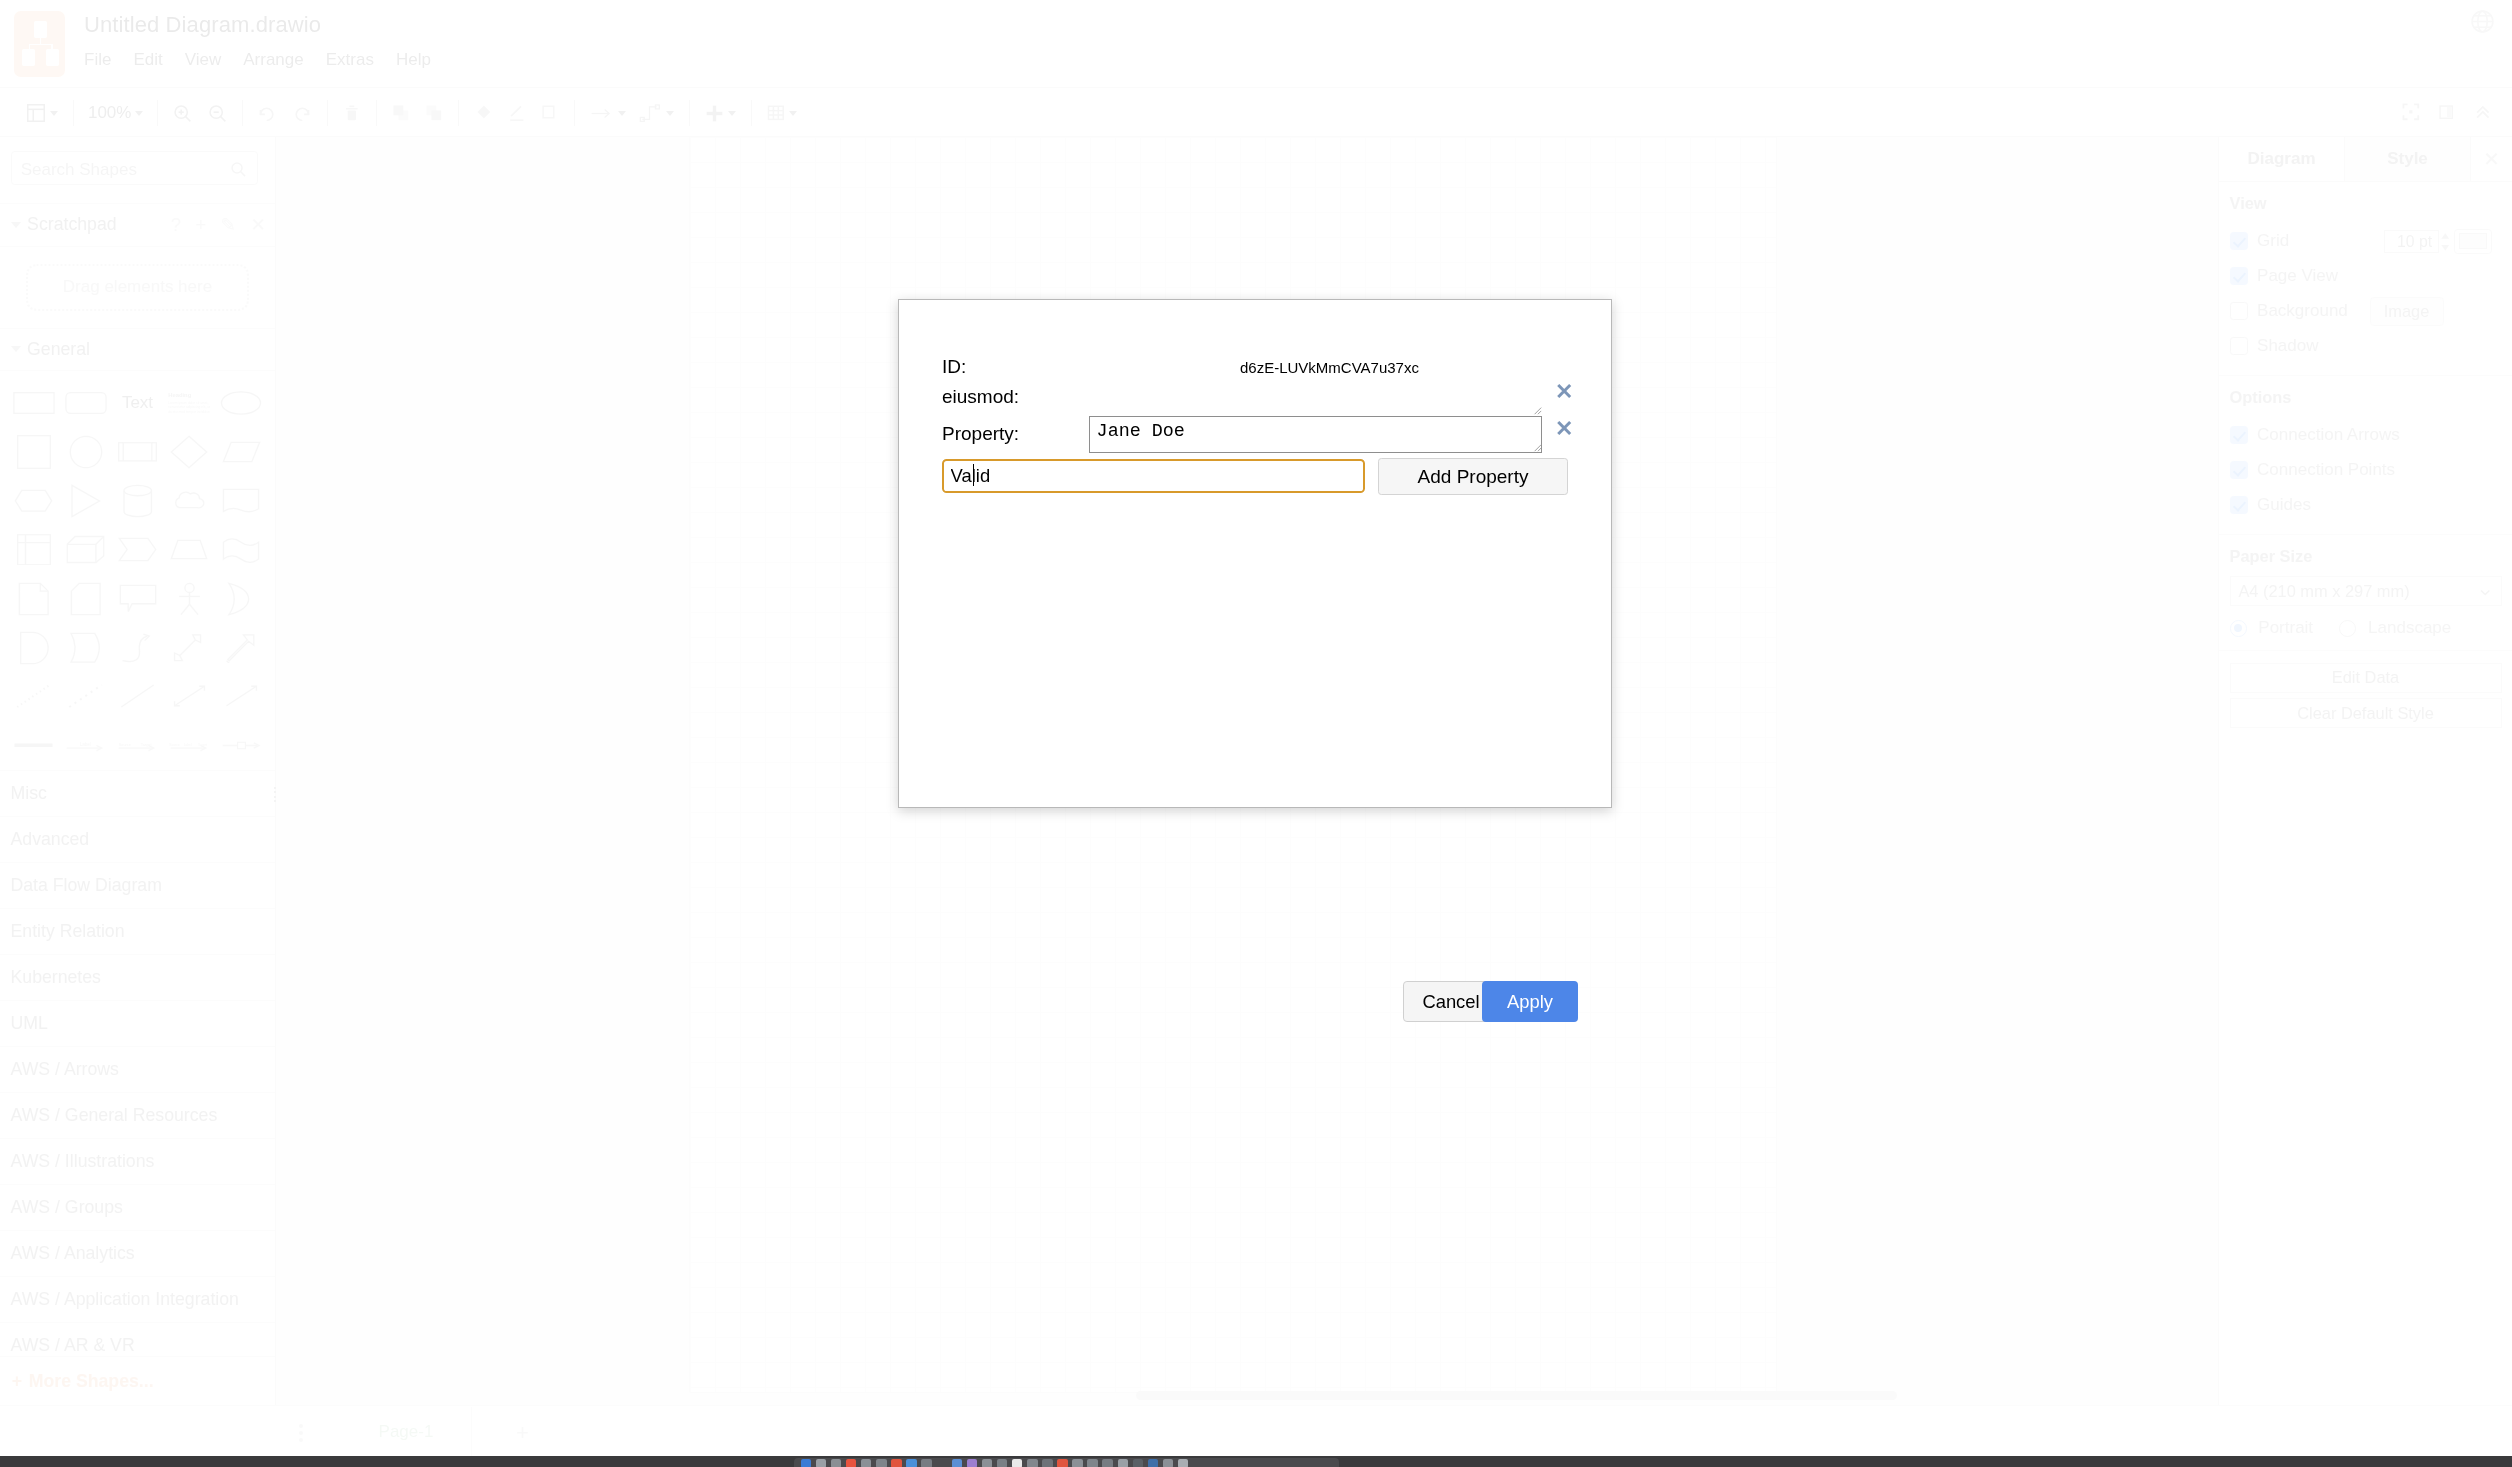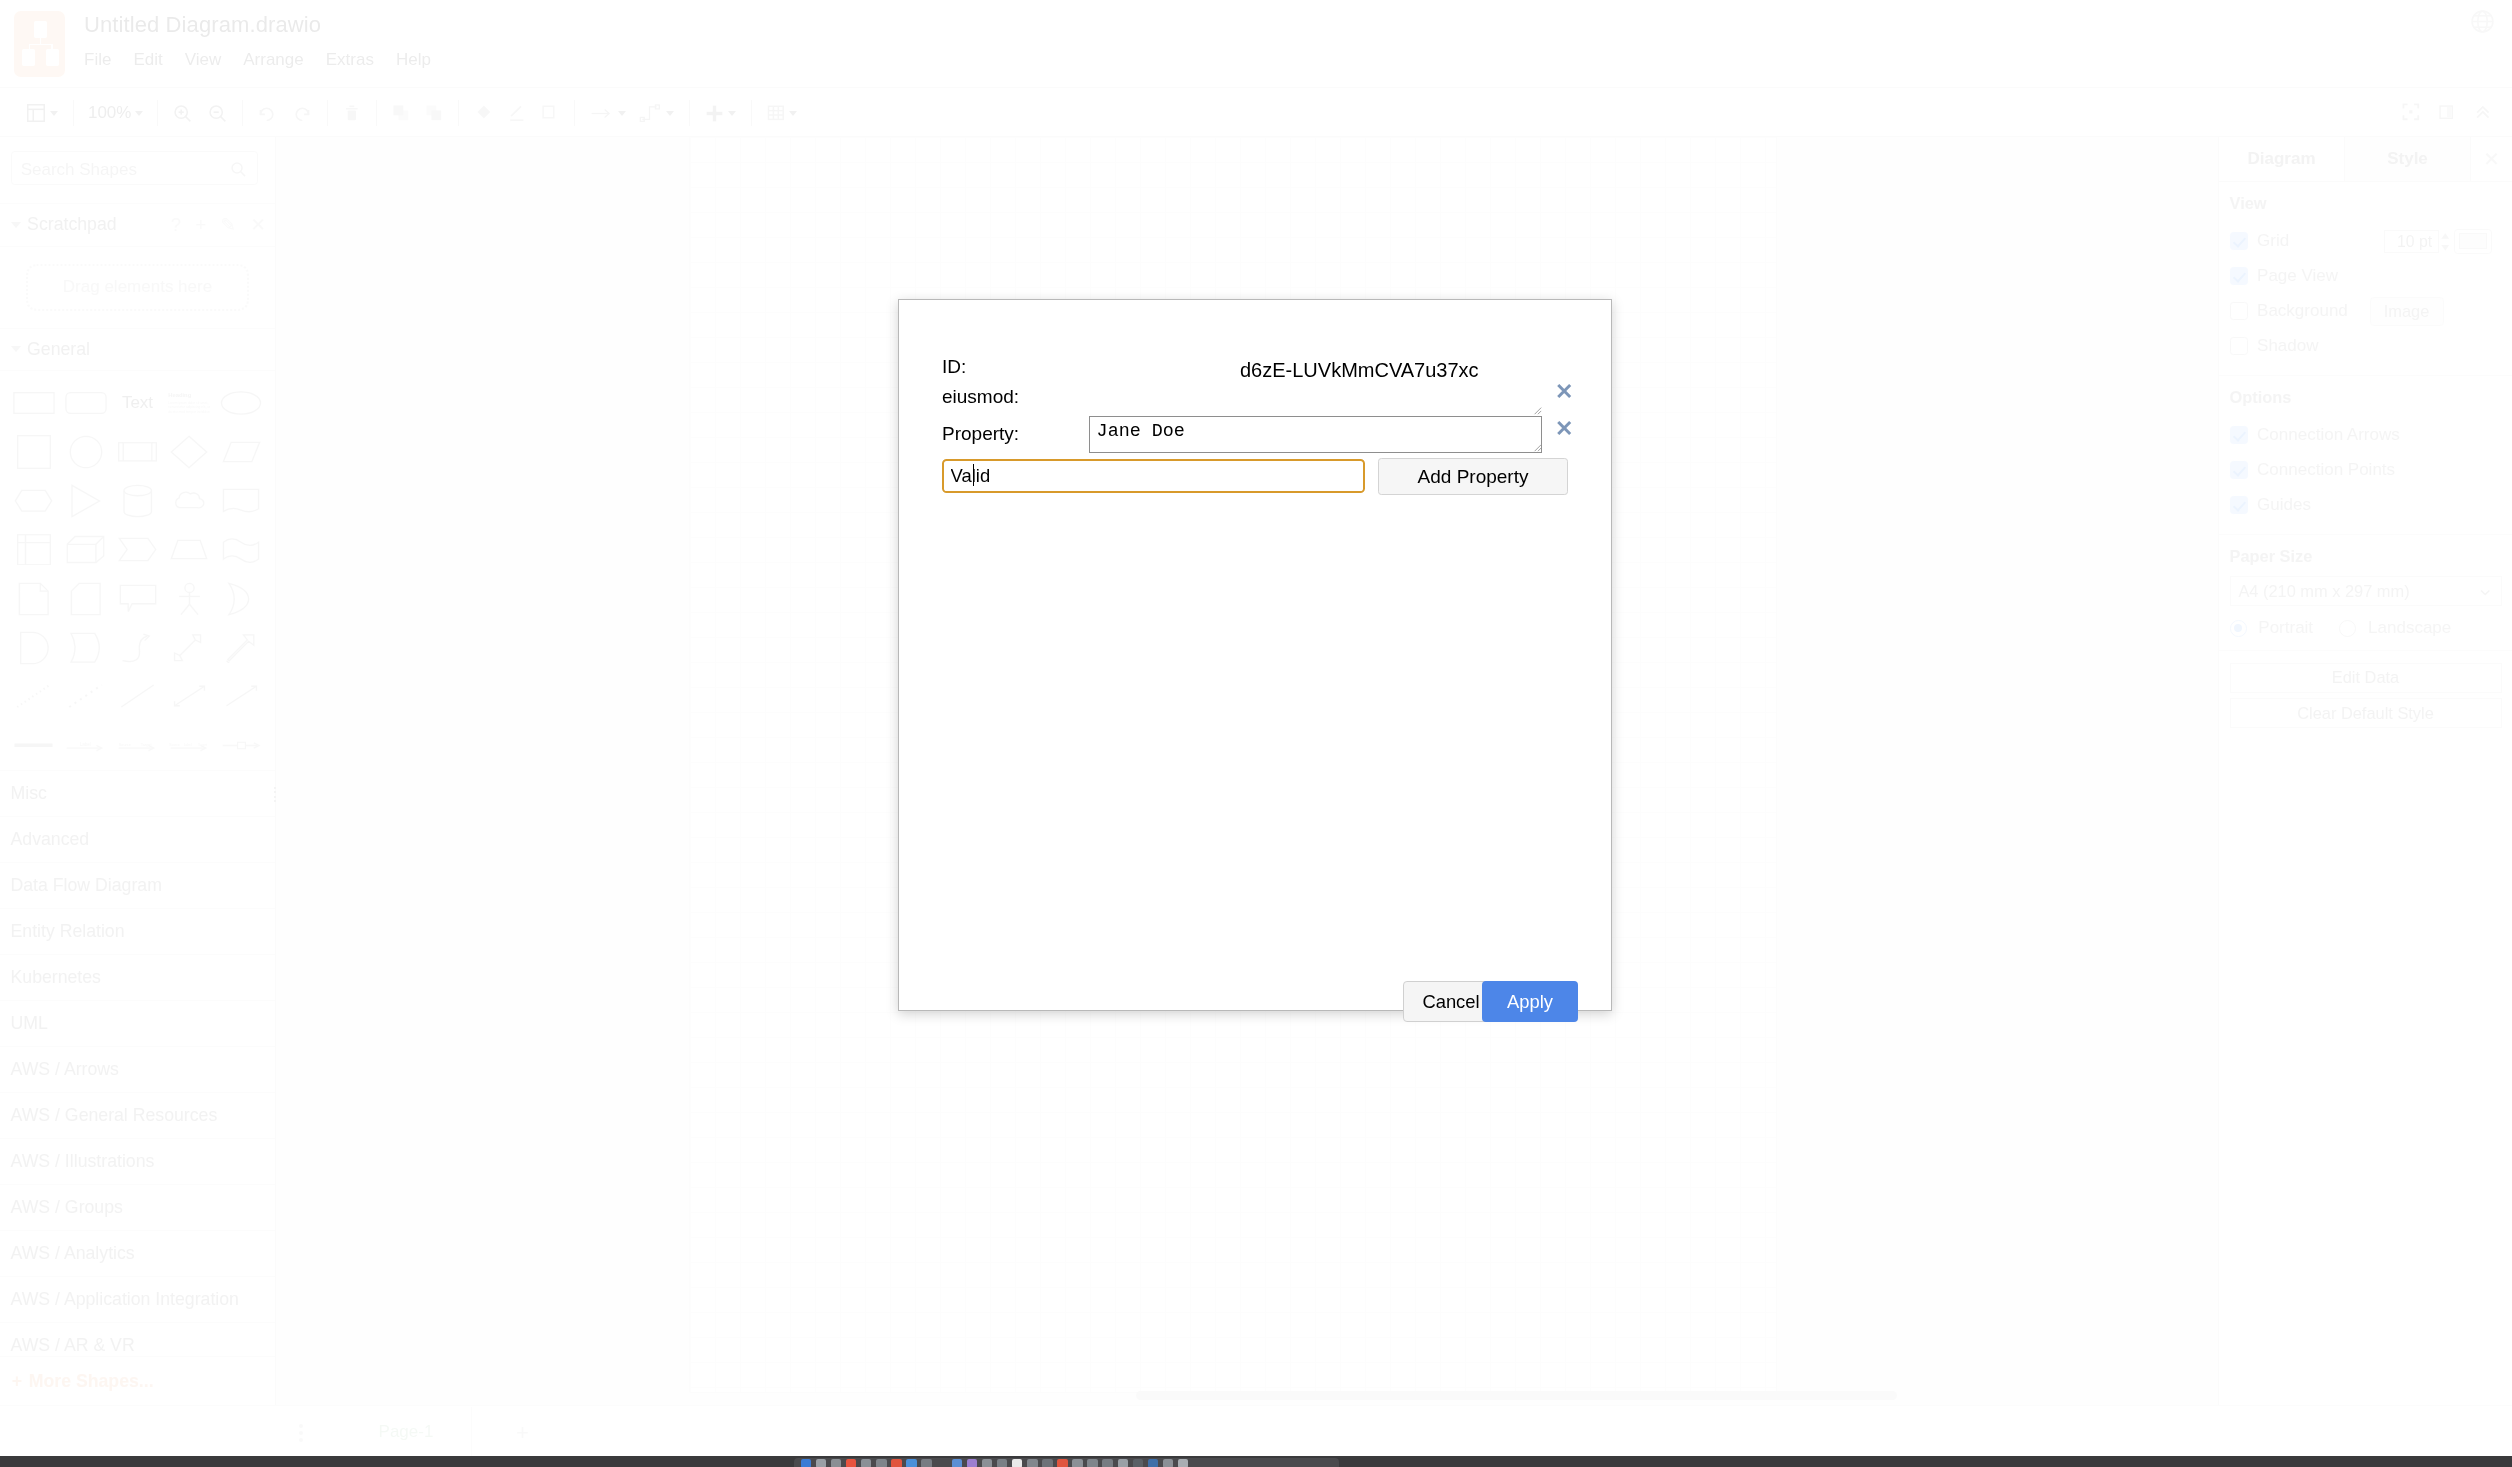--- a/index.html
+++ b/index.html
@@ -248,31 +248,31 @@
   #dock-inner {
     position: absolute; left: 794px; top: 1458px; width: 545px; height: 9.2px;
     background: #4a4a4d; border-radius: 3.9px 3.9px 0 0;
     display: flex; align-items: flex-start; gap: 4.6px; padding: 1.3px 6.6px 0 6.6px;
     overflow: hidden;
   }
   #dock-inner span { width: 10.5px; height: 9.2px; border-radius: 2px; display:block; }
 
   
   #edit-data-dialog {
-    position: absolute; left: 898px; top: 299px; width: 714px; height: 712px;
+    position: absolute; left: 898px; top: 299px; width: 714px; height: 509px;
     background: #ffffff; border: 0.7px solid #b8b8b8;
     box-shadow: 0 2.6px 11.8px rgba(0,0,0,0.18);
     z-index: 50;
     padding-left: 37px;
   }
   .fld-label {
     position: absolute; font-size: 19px; color: #000; font-family: "Liberation Sans", sans-serif;
   }
   .fld-value-id {
-    position: absolute; font-size: 20px; color: #000;
+    position: absolute; font-size: 15px; color: #000;
   }
   .ta-field {
     position: absolute; width: 453px; height: 37px;
     border: 0.7px solid #8e8e8e; background: #fff;
     font-family: "Liberation Mono", monospace; font-size: 18.4px; color: #000;
     padding: 5.3px 6.6px; resize: none; overflow: hidden; line-height: 1.1;
   }
   .ta-grip {
     position: absolute; width: 10.5px; height: 10.5px; pointer-events: none;
   }

